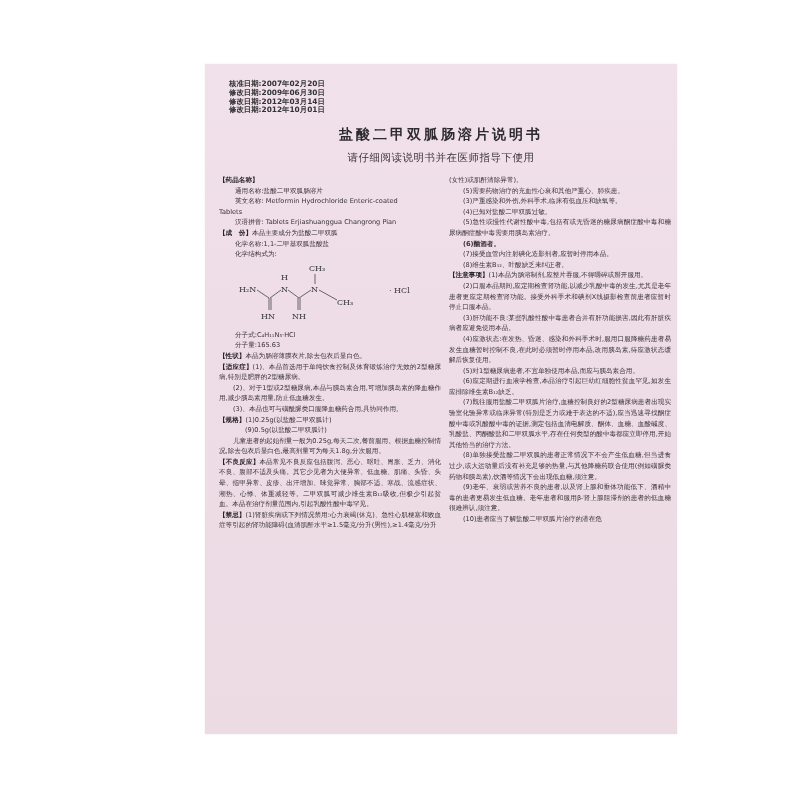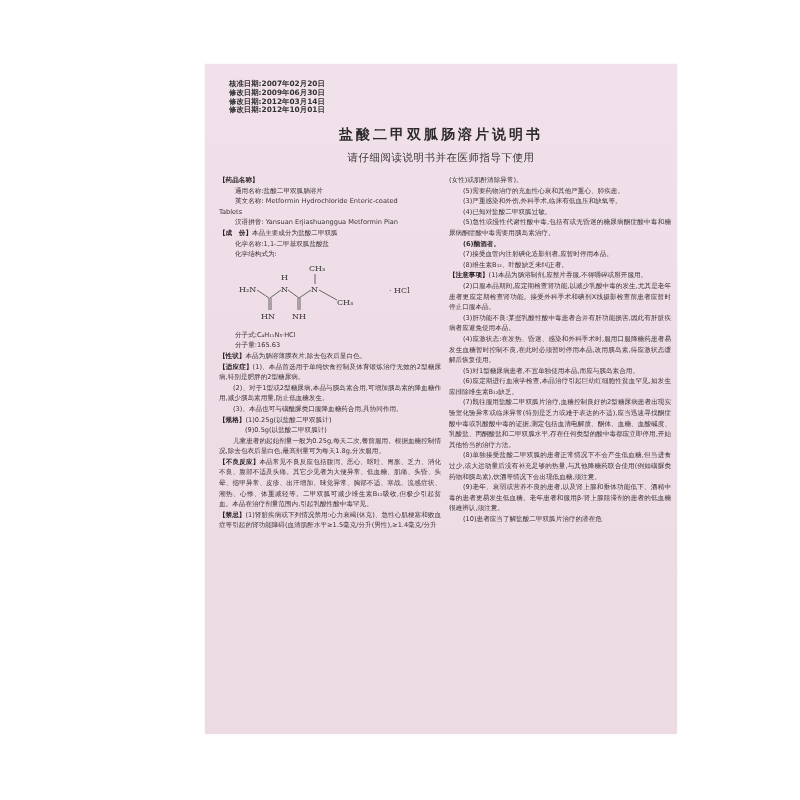--- a/index.html
+++ b/index.html
@@ -59,21 +59,21 @@
 
 
   <div class="title">盐酸二甲双胍肠溶片说明书</div>
   <div class="subtitle">请仔细阅读说明书并在医师指导下使用</div>
 
   <div class="col left">
     <p class="p hd">【药品名称】</p>
     <p class="p ind1">通用名称:盐酸二甲双胍肠溶片</p>
     <p class="p ind1">英文名称: Metformin Hydrochloride Enteric-coated</p>
     <p class="p">Tablets</p>
-    <p class="p ind1">汉语拼音: Yansuan Erjiashuanggua Metformin Pian</p>
+    <p class="p ind1">汉语拼音: Tablets Erjiashuanggua Changrong Pian</p>
     <p class="p"><span class="hd">【成　份】</span><span>本品主要成分为盐酸二甲双胍</span></p>
     <p class="p ind1">化学名称:1,1-二甲基双胍盐酸盐</p>
     <p class="p ind1">化学结构式为:</p>
 
     <div class="formula">
       <svg width="150" height="66" viewBox="0 0 150 66" font-family="DejaVu Serif, serif" font-size="8" fill="#333">
         <text x="0" y="30">H₂N</text>
         <line x1="18" y1="28" x2="30" y2="36" stroke="#444" stroke-width="0.8"></line>
         <line x1="30" y1="36" x2="30" y2="48" stroke="#444" stroke-width="0.8"></line>
         <line x1="32" y1="36" x2="32" y2="48" stroke="#444" stroke-width="0.8"></line>

